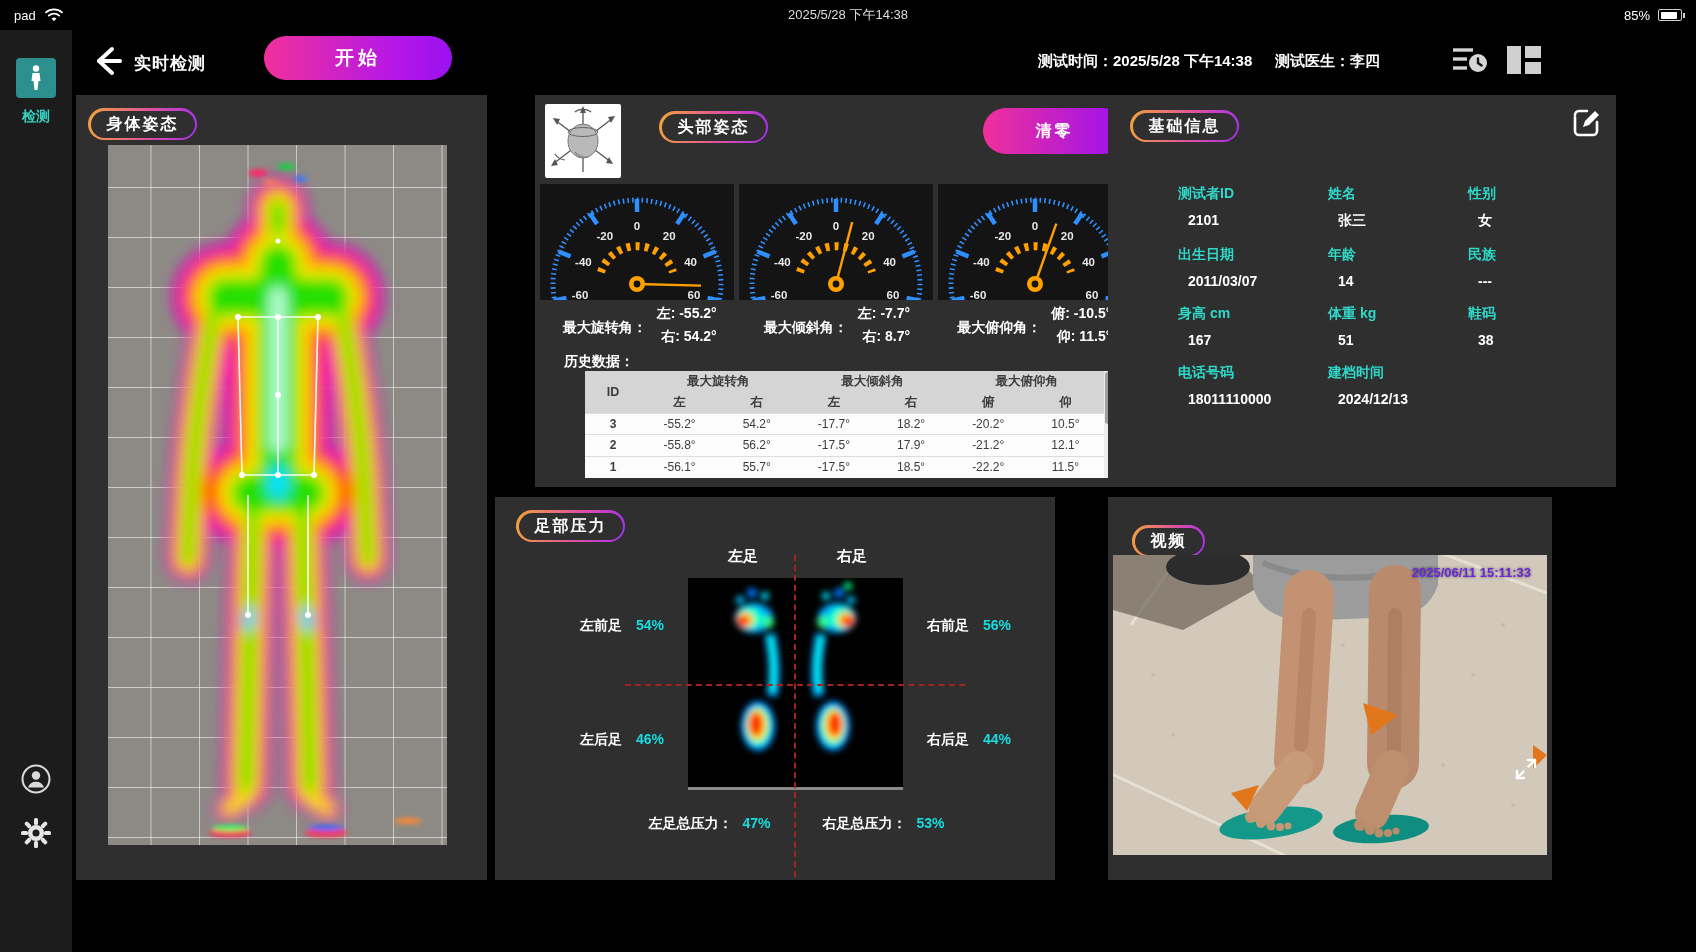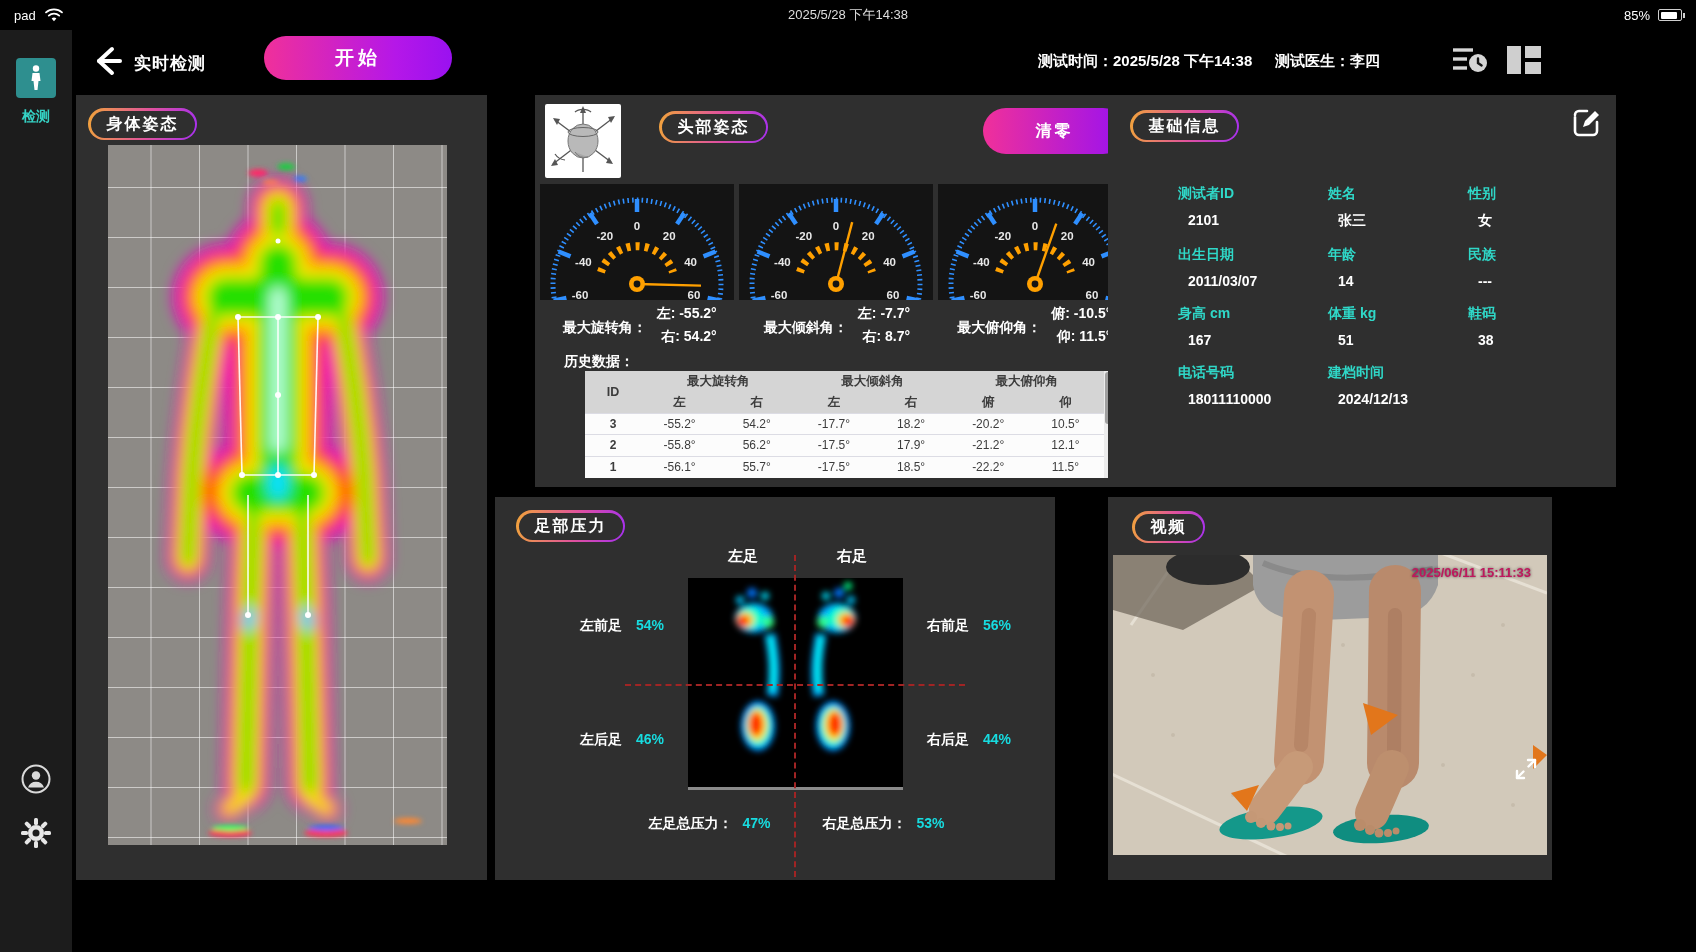--- a/index.html
+++ b/index.html
@@ -96,21 +96,21 @@
 
   
   .edit-btn { position:absolute; right:14px; top:12px; width:32px; height:32px; cursor:pointer; }
   .info-grid { position:absolute; left:70px; top:90px; width:360px; display:grid;
     grid-template-columns:150px 140px 70px; row-gap:16px; }
   .info-field .lbl { color:#2fd8c8; font-size:14px; font-weight:700; margin-bottom:9px; }
   .info-field .val { color:#fff; font-size:14px; font-weight:700; padding-left:10px; }
 
   
   .video-frame { position:absolute; left:5px; top:58px; width:434px; height:300px; background:#cfc6b8; overflow:hidden; }
-  .video-ts { position:absolute; right:16px; top:10px; font-size:13px; font-weight:700; color:#be185d;
+  .video-ts { position:absolute; right:16px; top:10px; font-size:13px; font-weight:700; color:#6d28d9;
     text-shadow:0 0 3px rgba(0,0,0,.6); }
   .expand-icon { position:absolute; right:10px; top:203px; width:22px; height:22px; cursor:pointer; }
 </style>
 </head>
 <body>
 
 <div class="page">
 
   <div class="status-bar">
     <div class="sb-left">
@@ -600,21 +600,21 @@
                    <div class="val">18011110000</div>
         </div>
         <div class="info-field">
           <div class="lbl">建档时间</div>
                    <div class="val">2024/12/13</div>
         </div>
       </div>
   </section>
 
   <section class="panel panel-video">
-    <div class="badge" style="left:24px; top:14px;">
+    <div class="badge" style="left:24px; top:28px;">
       <span>视频</span>
     </div>
     <div class="video-frame">
       <svg width="434" height="300" viewBox="0 0 434 300">
         <rect width="434" height="300" fill="#d2c9ba"></rect>
         <g stroke="#e9e3d7" stroke-width="3" opacity="0.9">
           <line x1="-10" y1="215" x2="175" y2="302"></line>
           <line x1="320" y1="-5" x2="434" y2="38"></line>
           <line x1="70" y1="-5" x2="18" y2="70"></line>
         </g>

